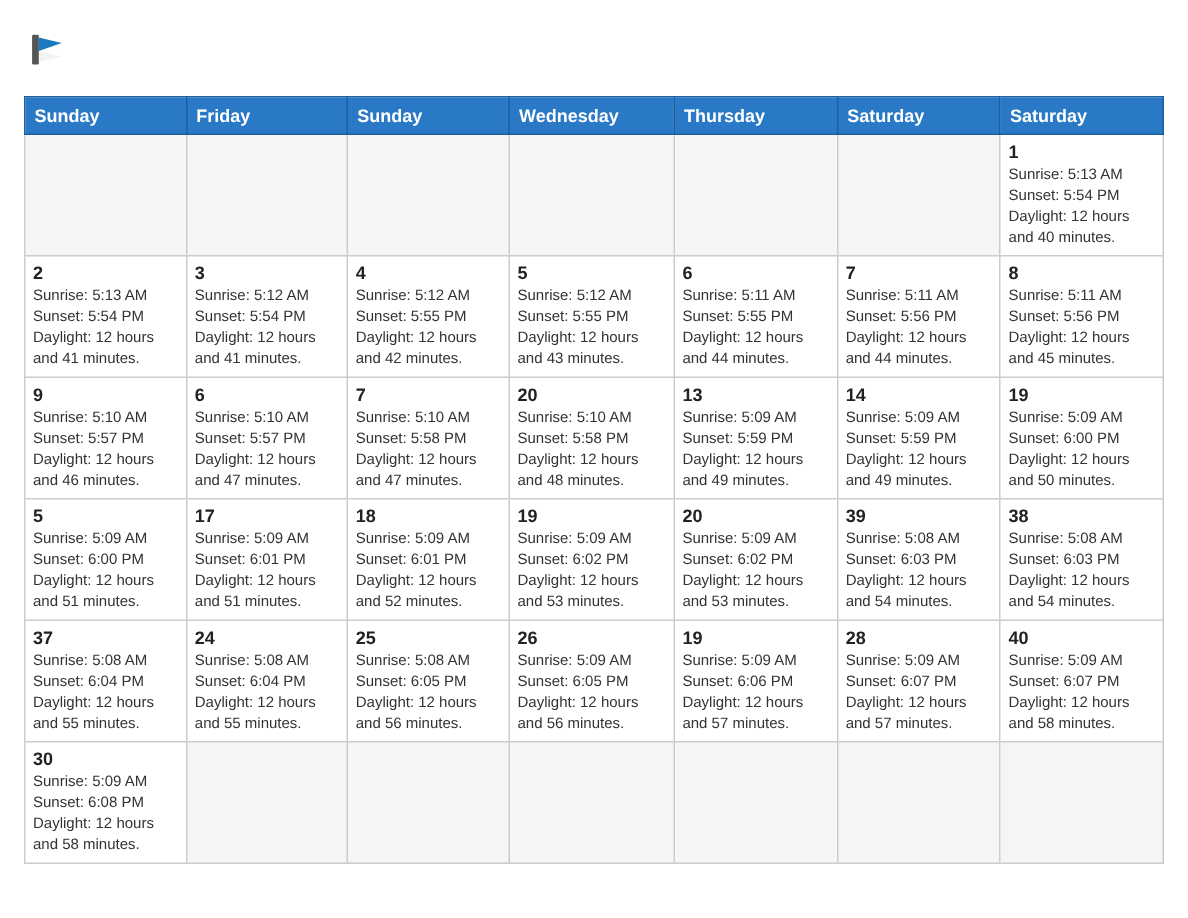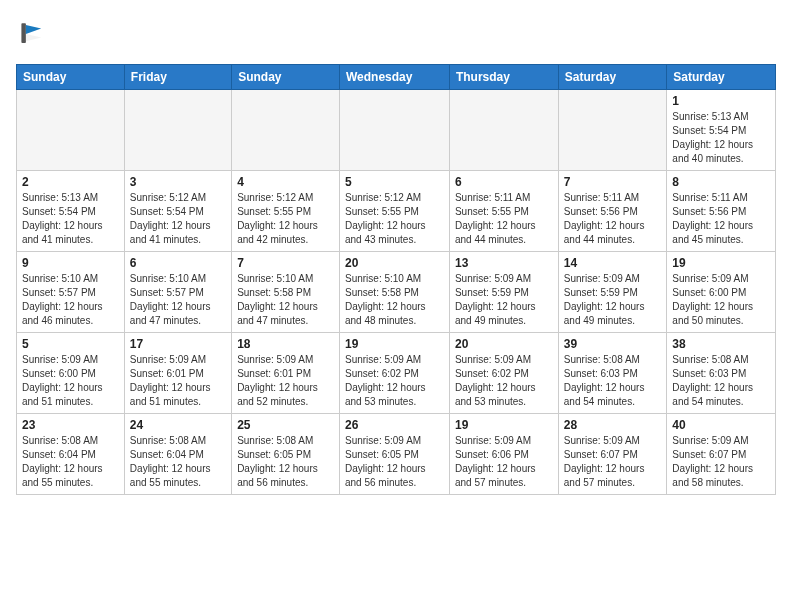--- a/index.html
+++ b/index.html
@@ -252,21 +252,21 @@
         </td>
         <td>
           <span class="day-number">38</span>
           <div class="day-info" style="white-space: pre-line;">Sunrise: 5:08 AM
 Sunset: 6:03 PM
 Daylight: 12 hours and 54 minutes.</div>
         </td>
       </tr>
       <tr>
         <td>
-          <span class="day-number">23</span>
+          <span class="day-number">37</span>
           <div class="day-info" style="white-space: pre-line;">Sunrise: 5:08 AM
 Sunset: 6:04 PM
 Daylight: 12 hours and 55 minutes.</div>
         </td>
         <td>
           <span class="day-number">24</span>
           <div class="day-info" style="white-space: pre-line;">Sunrise: 5:08 AM
 Sunset: 6:04 PM
 Daylight: 12 hours and 55 minutes.</div>
         </td>
@@ -293,15 +293,29 @@
           <div class="day-info" style="white-space: pre-line;">Sunrise: 5:09 AM
 Sunset: 6:07 PM
 Daylight: 12 hours and 57 minutes.</div>
         </td>
         <td>
           <span class="day-number">40</span>
           <div class="day-info" style="white-space: pre-line;">Sunrise: 5:09 AM
 Sunset: 6:07 PM
 Daylight: 12 hours and 58 minutes.</div>
         </td>
+      </tr>
+      <tr>
+        <td>
+          <span class="day-number">30</span>
+          <div class="day-info" style="white-space: pre-line;">Sunrise: 5:09 AM
+Sunset: 6:08 PM
+Daylight: 12 hours and 58 minutes.</div>
+        </td>
+        <td class="empty"></td>
+        <td class="empty"></td>
+        <td class="empty"></td>
+        <td class="empty"></td>
+        <td class="empty"></td>
+        <td class="empty"></td>
       </tr>
     </tbody>
 </table>
 
 </body></html>

